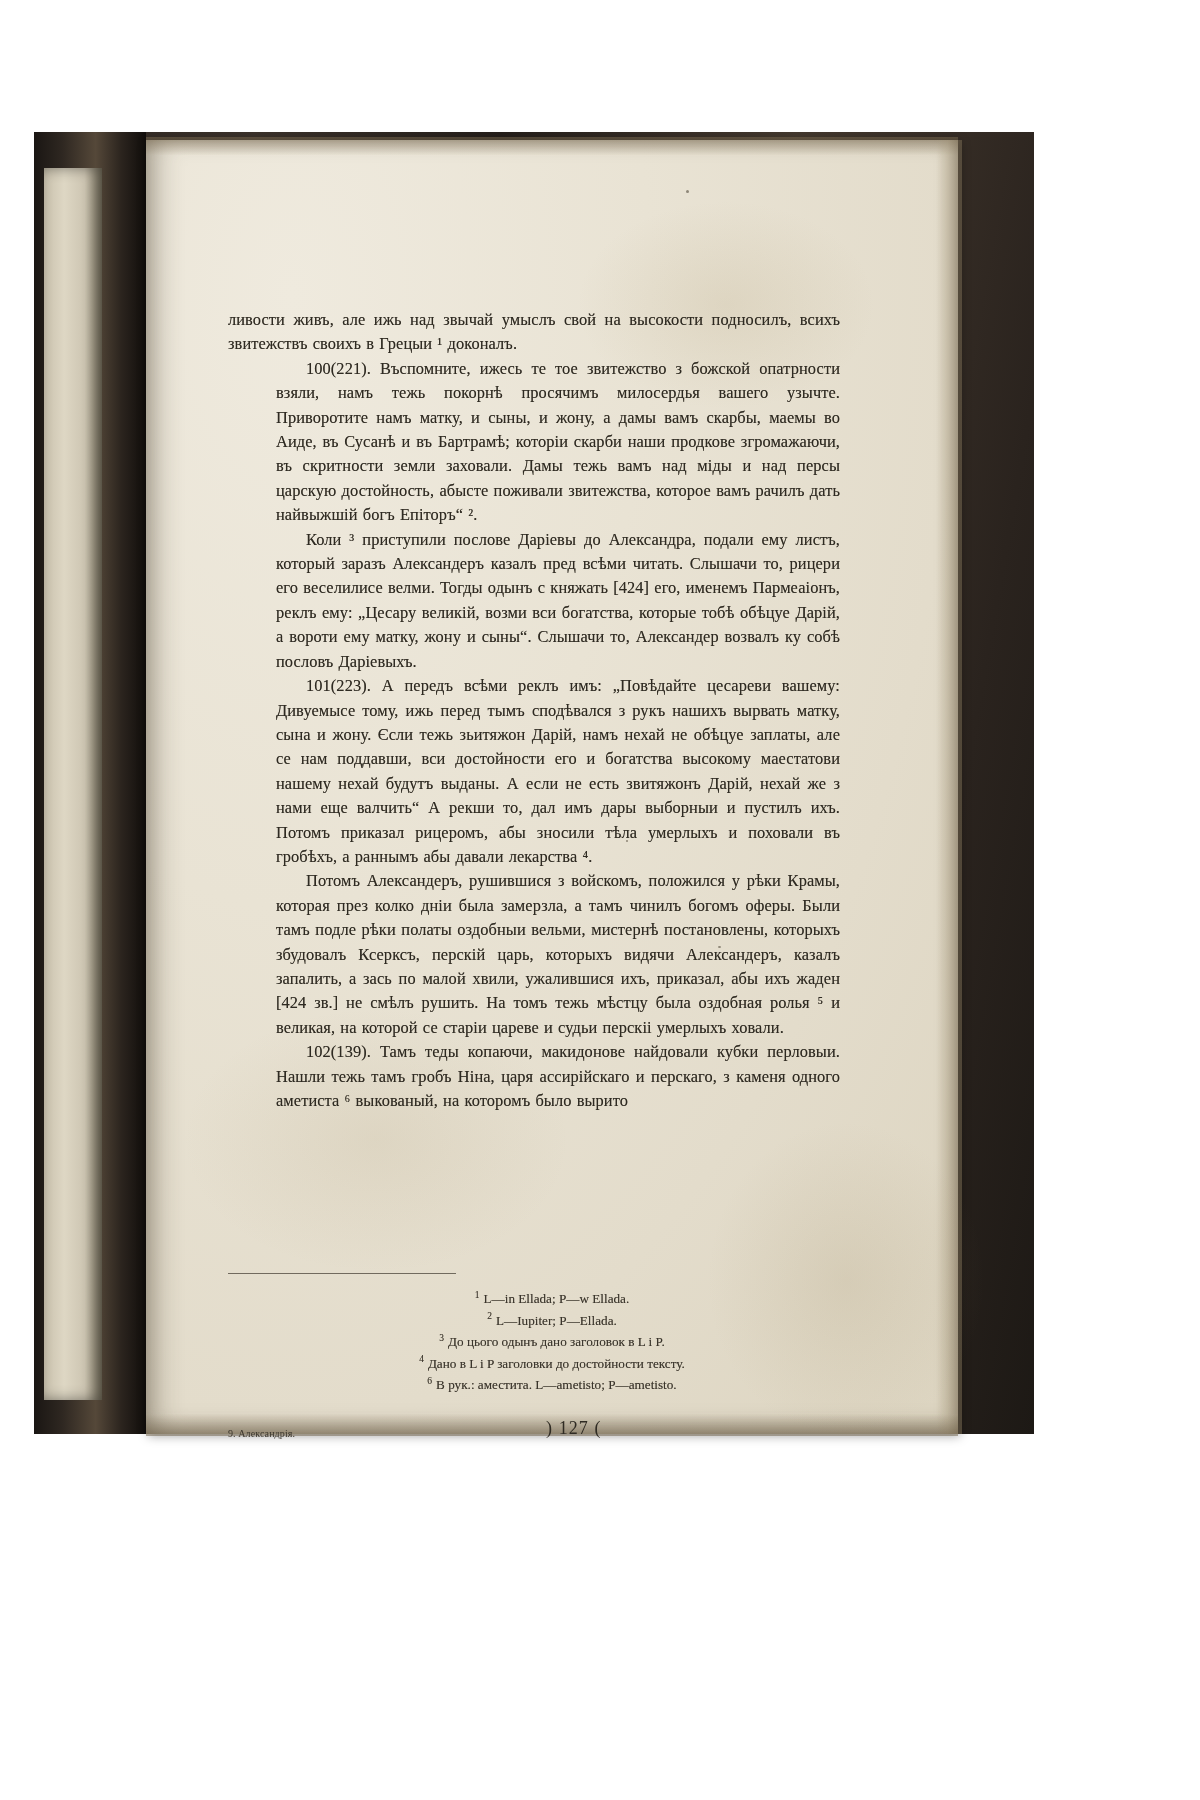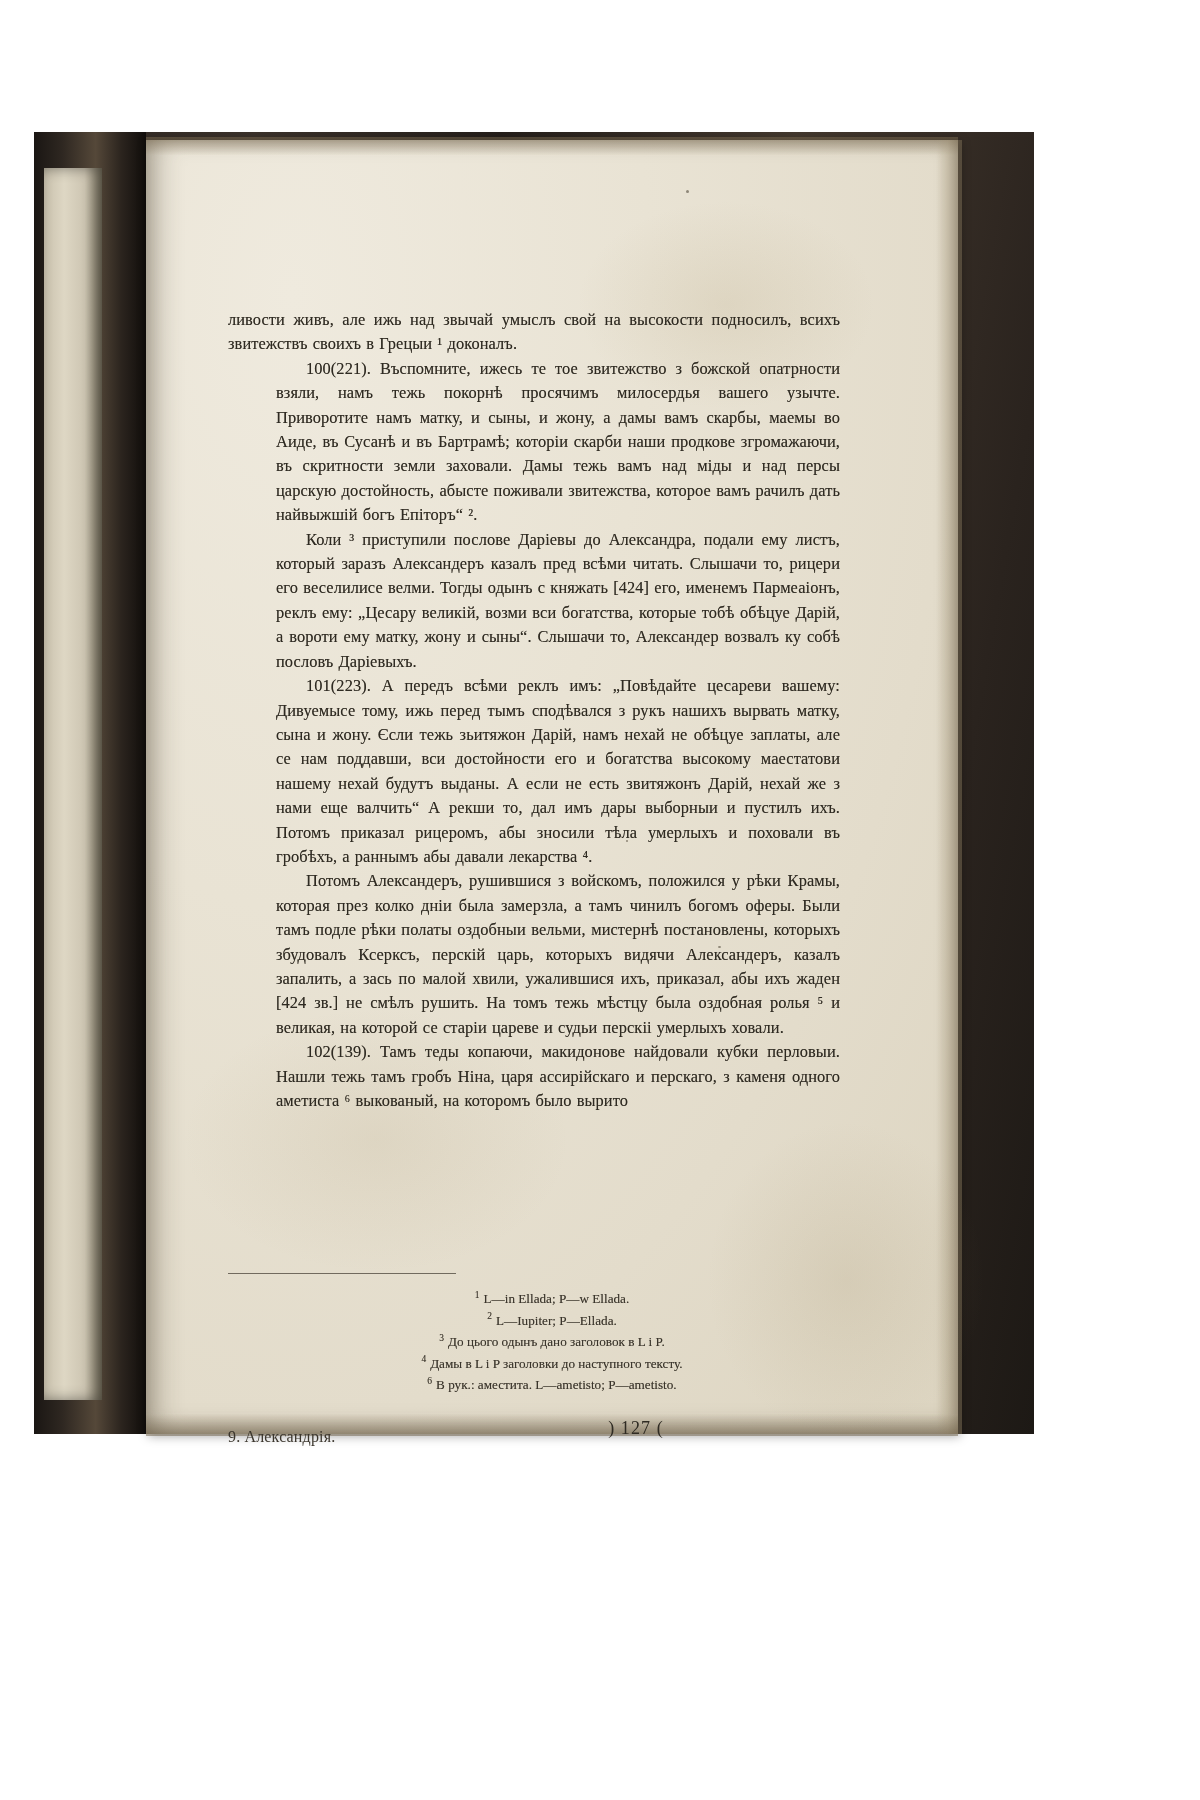--- a/index.html
+++ b/index.html
@@ -164,30 +164,30 @@
     line-height: 0;
     margin-right: 4px;
   }
 
   
   .signature {
     position: absolute;
     left: 82px;
     top: 1288px;
     font-family: "Liberation Serif", serif;
-    font-size: 16px;
+    font-size: 10px;
     color: #3b362d;
     letter-spacing: .01em;
   }
   .folio {
     position: absolute;
     left: 400px;
     top: 1278px;
     width: 180px;
-    text-align: center;
+    text-align: left;
     font-family: "Liberation Serif", serif;
     font-size: 18px;
     color: #2f2b23;
     letter-spacing: .06em;
   }
 
   
   .speck { position: absolute; background: rgba(70,60,45,.55); border-radius: 50%; }
 </style>
 </head>
@@ -227,21 +227,21 @@
       <div class="fn-line">
         <span class="marker">1</span><span>L—in Ellada; P—w Ellada.</span>
       </div>
       <div class="fn-line">
         <span class="marker">2</span><span>L—Iupiter; P—Ellada.</span>
       </div>
       <div class="fn-line">
         <span class="marker">3</span><span>До цього одынъ дано заголовок в L і P.</span>
       </div>
       <div class="fn-line">
-        <span class="marker">4</span><span>Дамы в L і P заголовки до наступного тексту.</span>
+        <span class="marker">4</span><span>Дано в L і P заголовки до достойности тексту.</span>
       </div>
       <div class="fn-line">
         <span class="marker">6</span><span>В рук.: аместита. L—ametisto; P—ametisto.</span>
       </div>
     </div>
 
     <div class="signature">9. Александрія.</div>
     <div class="folio">) 127 (</div>
   </div>
 

